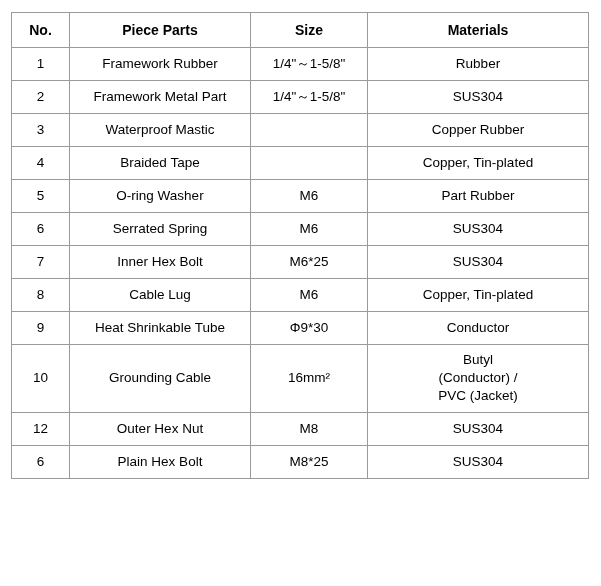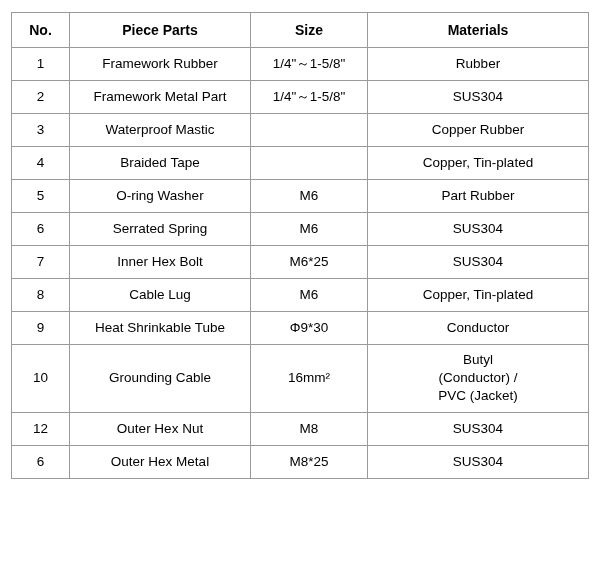--- a/index.html
+++ b/index.html
@@ -130,18 +130,18 @@
 PVC (Jacket)</td>
       </tr>
       <tr>
         <td>12</td>
         <td>Outer Hex Nut</td>
         <td>M8</td>
         <td>SUS304</td>
       </tr>
       <tr>
         <td>6</td>
-        <td>Outer Hex Metal</td>
+        <td>Plain Hex Bolt</td>
         <td>M8*25</td>
         <td>SUS304</td>
       </tr>
     </tbody>
 </table>
 
 </body></html>

